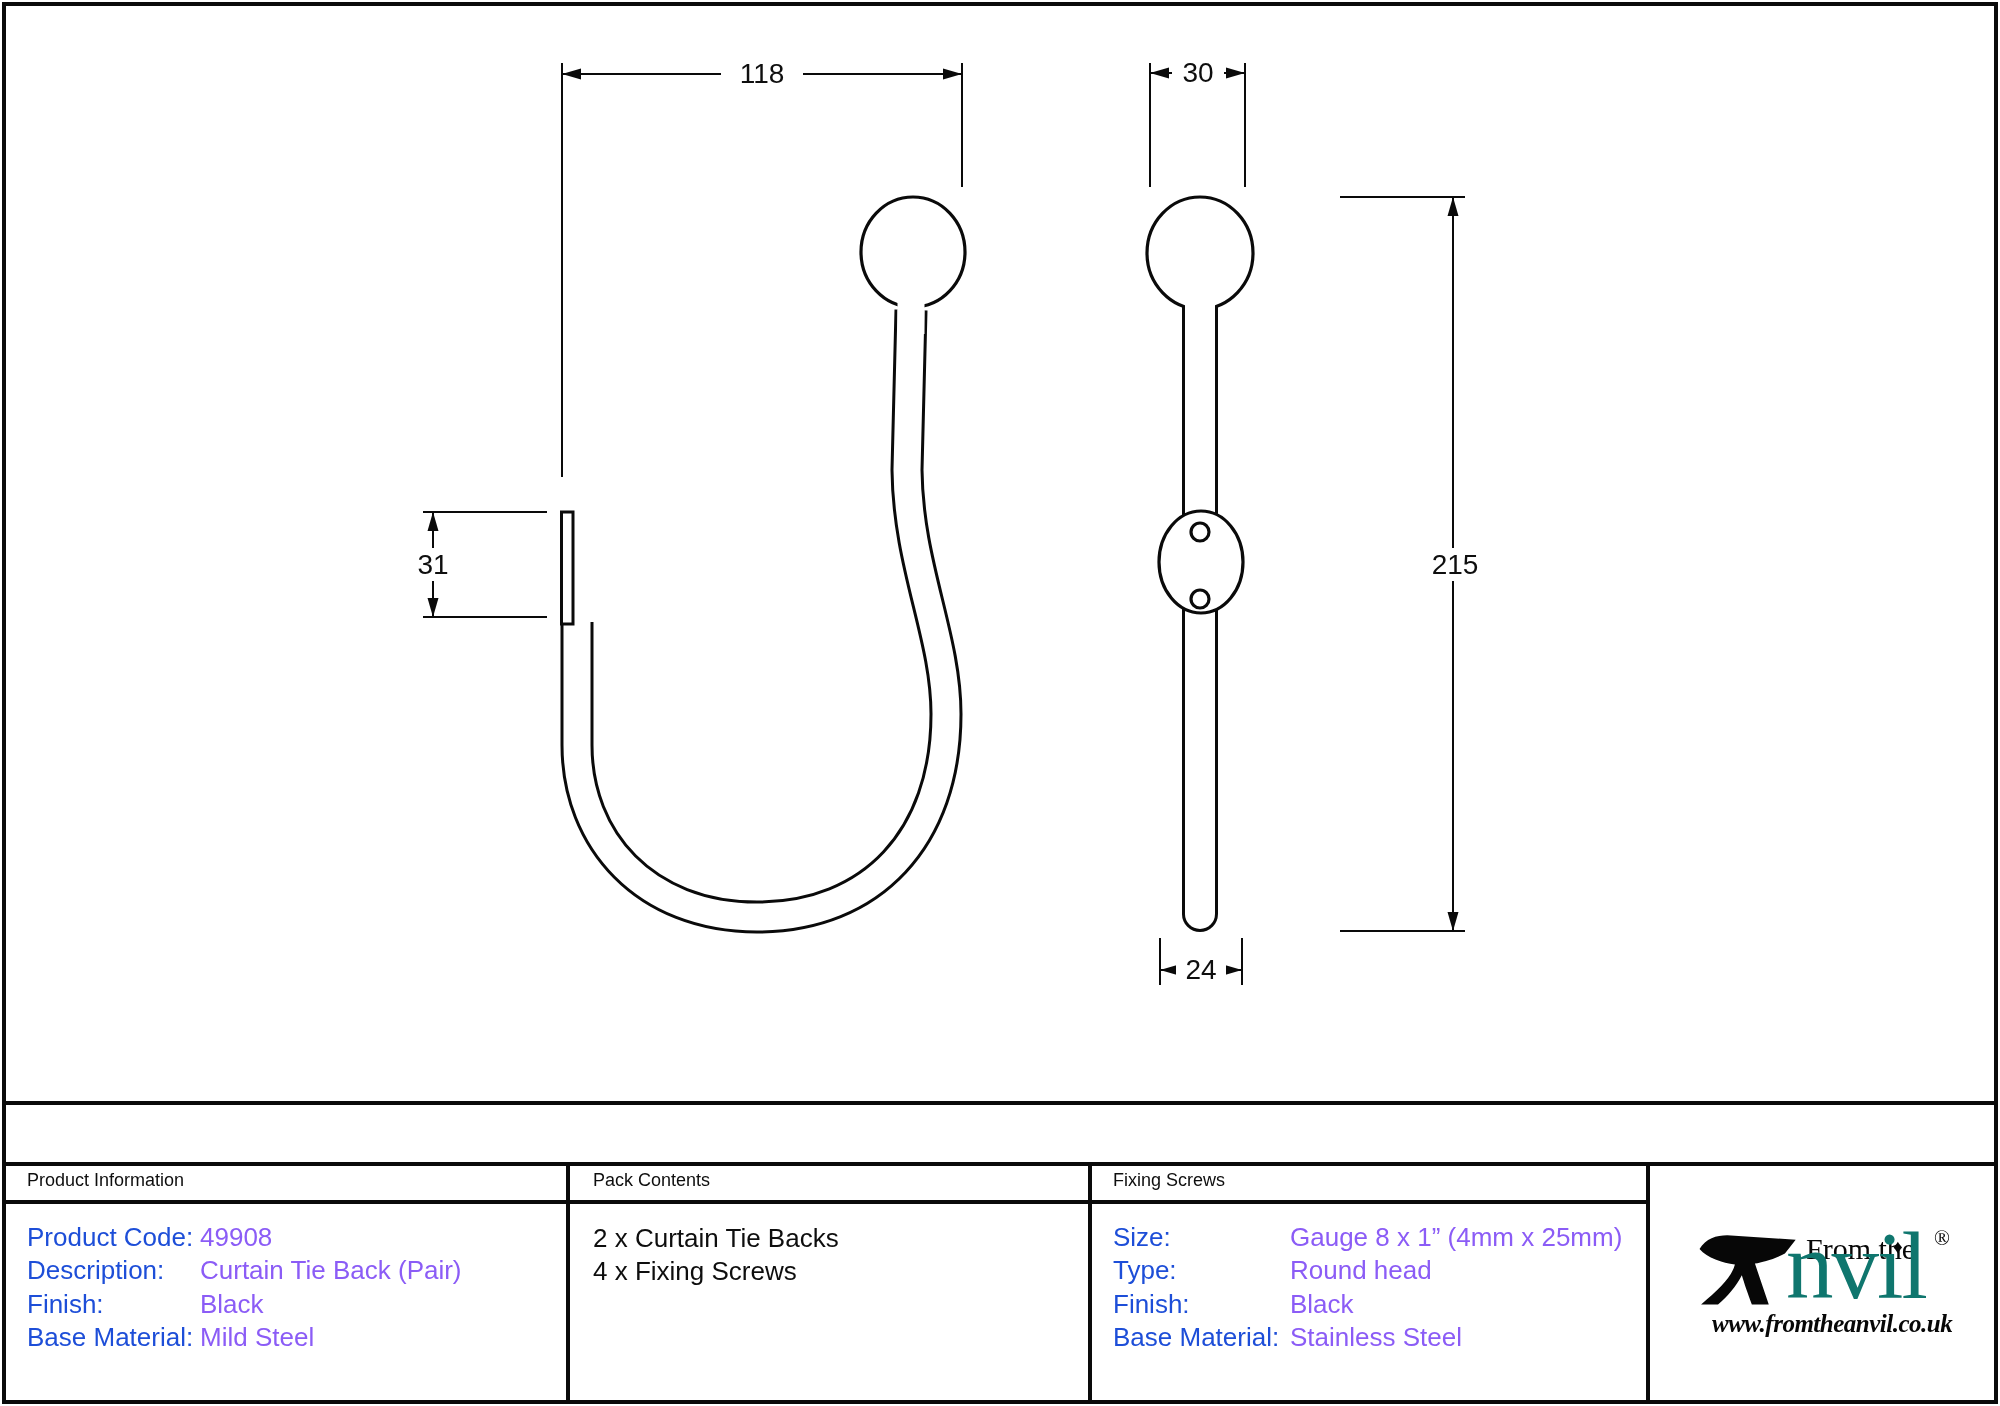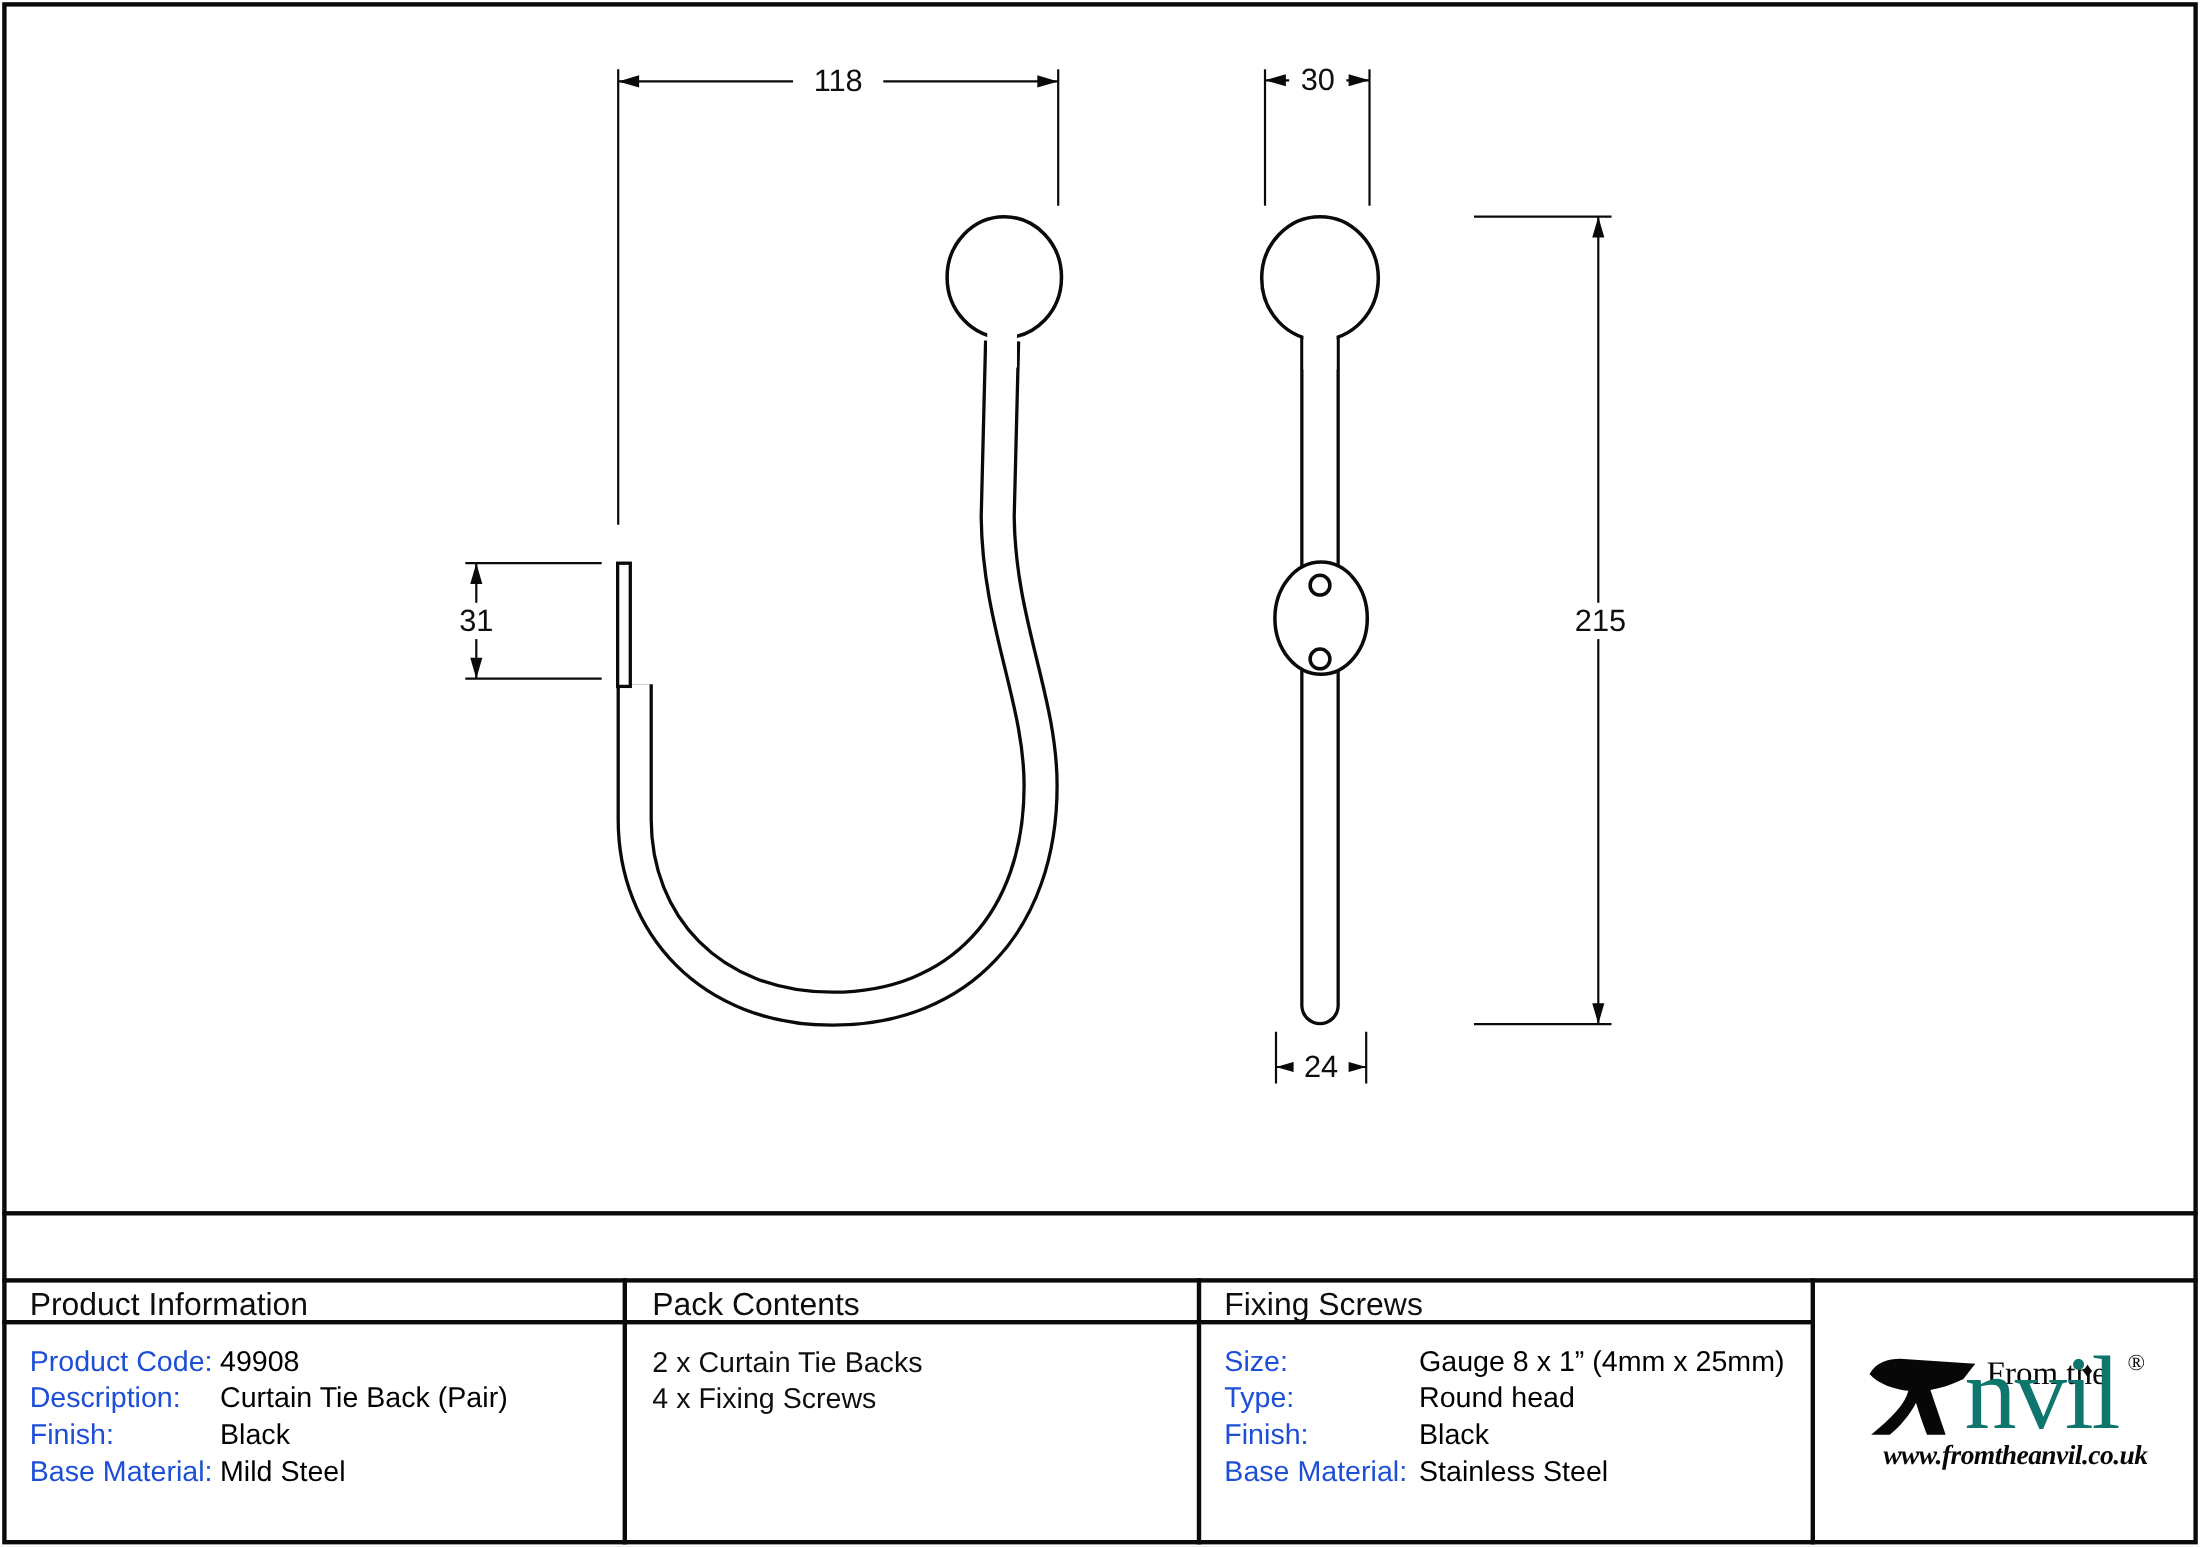--- a/index.html
+++ b/index.html
@@ -18,25 +18,25 @@
   }
   .drawing-svg{position:absolute;left:0;top:0;}
   .hline{position:absolute;background:#0a0a0a;height:4px;}
   .vline{position:absolute;background:#0a0a0a;width:4px;}
   .note-text{
     position:absolute;left:27px;top:1117px;width:1900px;
     font-size:28px;color:#0e0e0e;
   }
   .hdr{
     position:absolute;top:1170px;
-    font-size:29px;color:#0e0e0e;
+    font-size:18px;color:#0e0e0e;
   }
   .cell-text{position:absolute;font-size:26px;color:#0e0e0e;line-height:33px;}
   .spec-label{position:absolute;font-size:26px;color:#1d4ed8;}
-  .spec-value{position:absolute;font-size:26px;color:#000000;}
+  .spec-value{position:absolute;font-size:26px;color:#8b5cf6;}
   
   .logo-fromthe{
     position:absolute;left:1806px;top:1232px;
     font-family:"Liberation Serif", serif;font-size:30px;color:#070707;
   }
   .logo-diamond{
     position:absolute;left:1893px;top:1236px;
     font-size:19px;color:#070707;
   }
   .logo-name{

